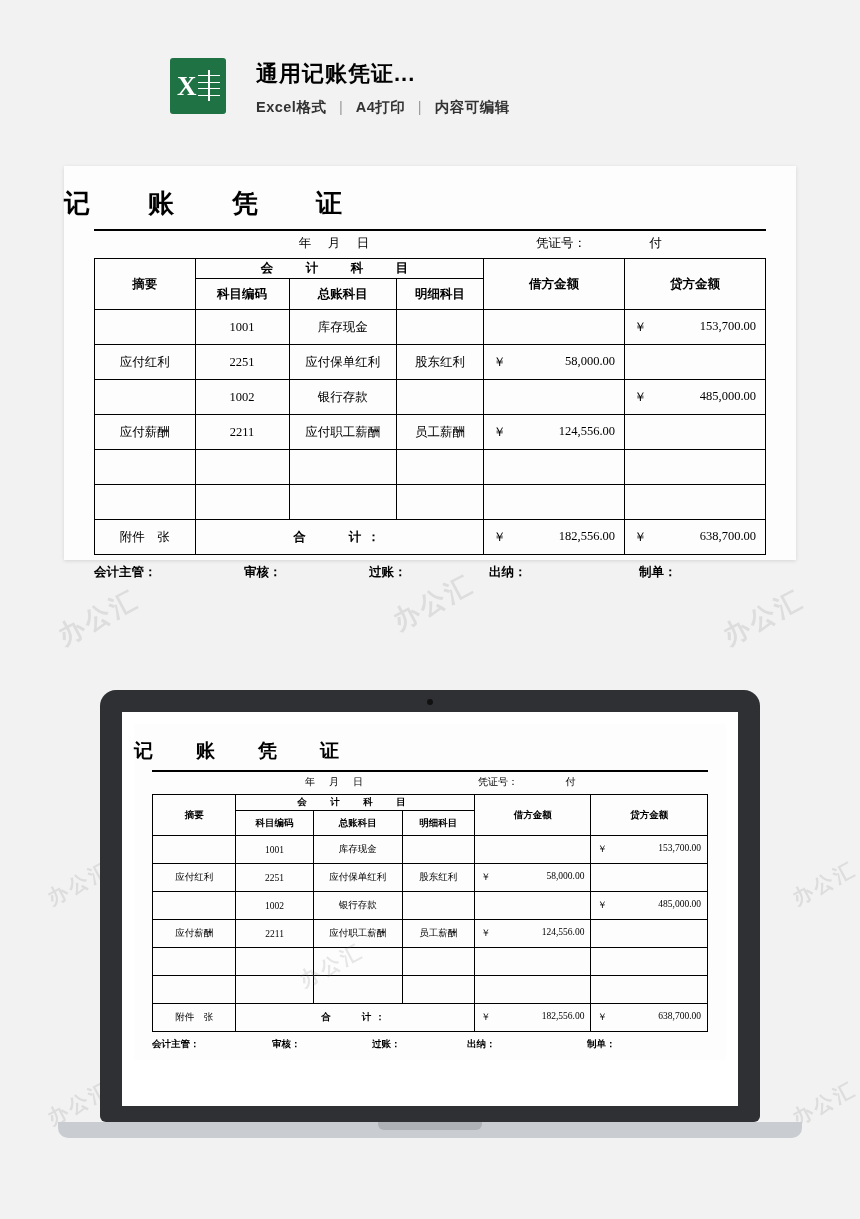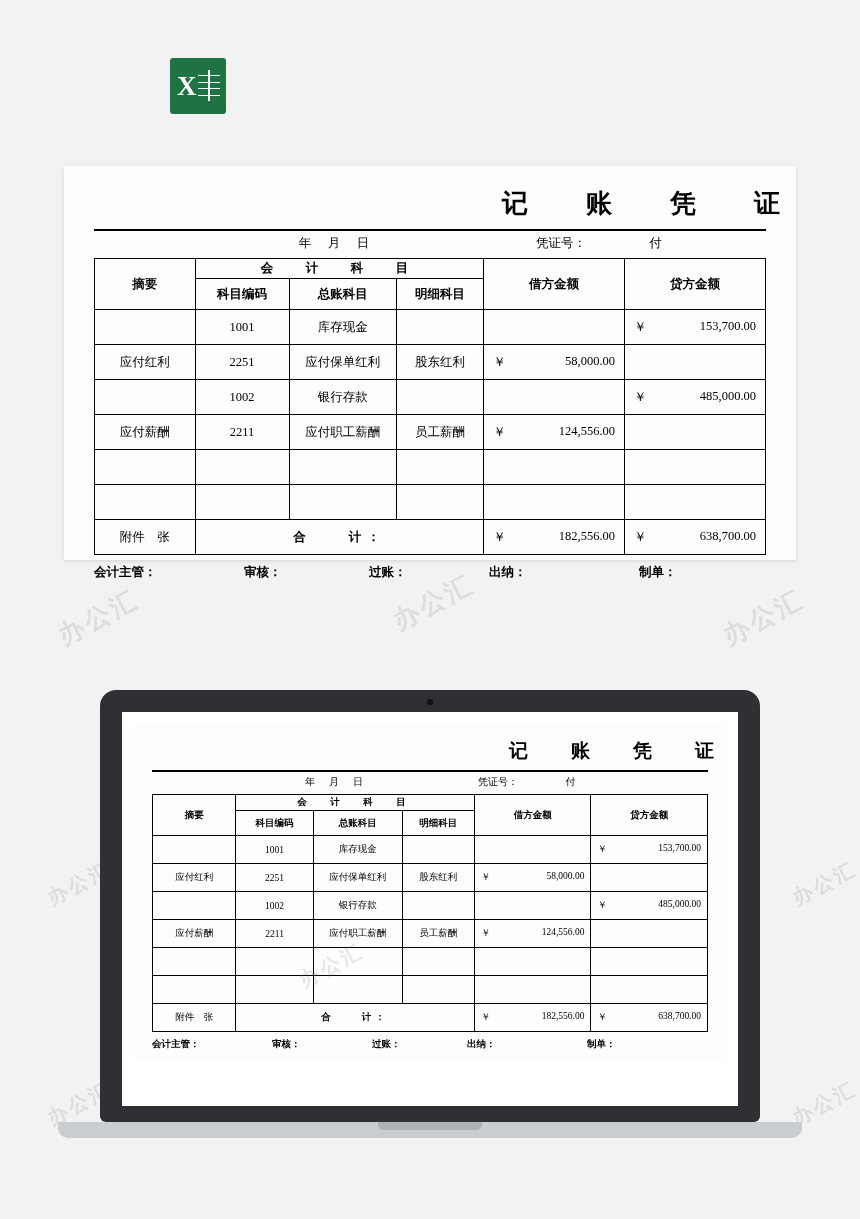--- a/index.html
+++ b/index.html
@@ -91,21 +91,21 @@
     height: 394px;
     background: #fdfdfd;
     box-shadow: 0 1px 4px rgba(0,0,0,0.12);
   }
   .voucher {
     position: relative;
     font-family: "Liberation Serif", serif;
     color: #000;
   }
   .v-title {
-    text-align: right;
+    text-align: left;
     font-size: 26px;
     letter-spacing: 16px;
     font-weight: bold;
     padding-top: 20px;
     font-family: Liberation Sans, sans-serif;
   }
   .v-rule {
     height: 2px;
     background: #000;
     margin: 8px 30px 0 30px;
@@ -280,20 +280,30 @@
           <i></i>
           <i></i>
           <i></i>
           <i></i>
           <i></i>
           <i></i>
           <i></i>
           <i></i>
           <i></i>
       </span>
+    </div>
+    <div class="header-text">
+      <div class="doc-title">通用记账凭证...</div>
+      <div class="doc-sub">
+        <span>Excel格式</span>
+        <span class="sep">|</span>
+        <span>A4打印</span>
+        <span class="sep">|</span>
+        <span>内容可编辑</span>
+      </div>
     </div>
   </div>
 
   <div class="sheet-card">
     <div class="voucher">
       <div class="v-title">记　账　凭　证</div>
       <div class="v-rule"></div>
       <div class="v-subline">
         <span class="date">年　月　日</span>
         <span class="no">

